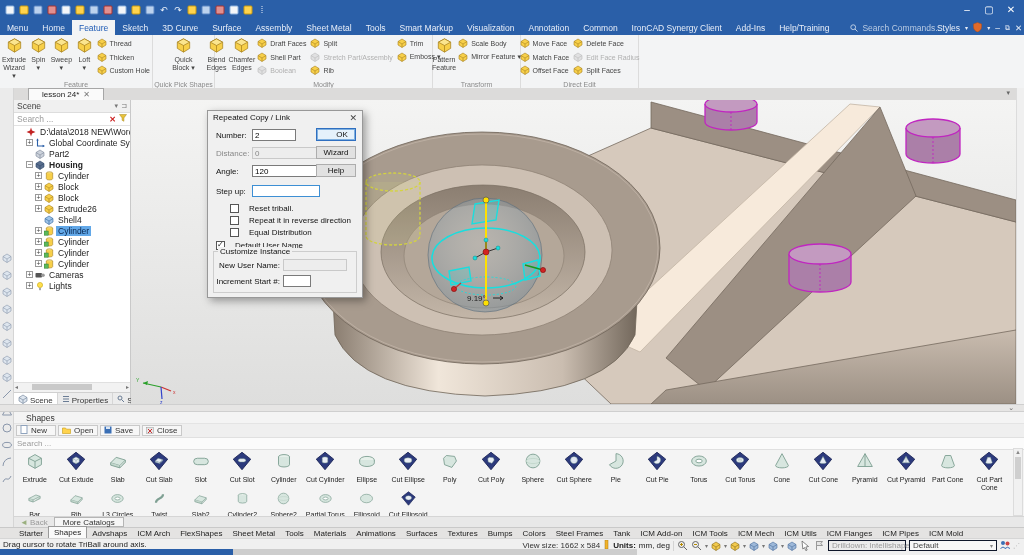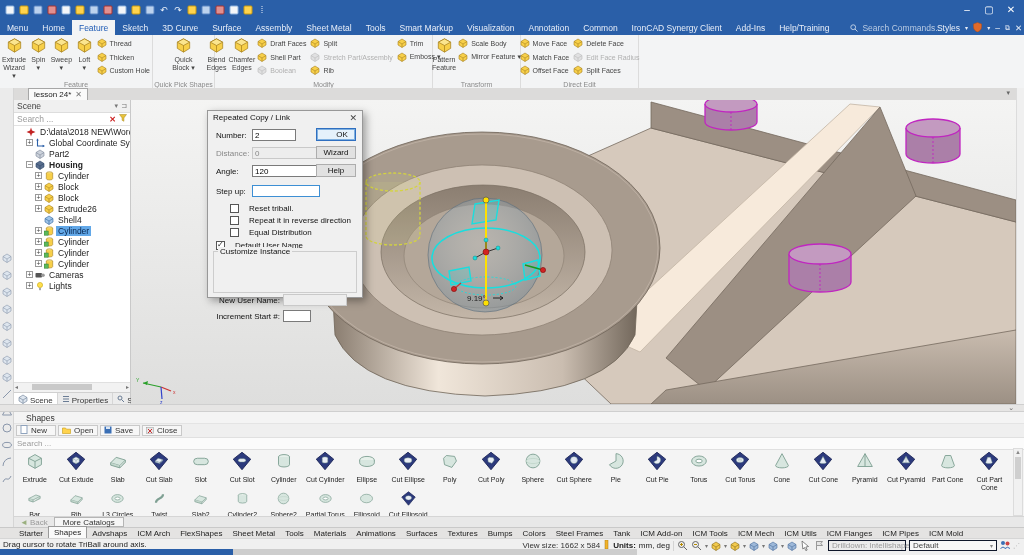--- a/index.html
+++ b/index.html
@@ -24,21 +24,21 @@
   .rlabel{position:absolute;bottom:0;left:0;width:100%;text-align:center;font-size:7px;color:#8a8a8a;}
   .rcontent{display:flex;align-items:flex-start;gap:2px;width:100%;justify-content:center;}
   .rlarge{width:28px;display:flex;flex-direction:column;align-items:center;font-size:7px;color:#444;line-height:8px;text-align:center;}
   .rlarge .ricon{height:20px;}
   .smallgrid{display:grid;grid-auto-flow:column;grid-template-rows:repeat(3,13.5px);column-gap:4px;margin-top:1px;}
   .rsmall{display:flex;align-items:center;gap:3px;font-size:7px;color:#444;white-space:nowrap;}
   .rsmall.disabled,.rlarge.disabled{color:#b0b0b0;}
   .rsmall.disabled svg,.rlarge.disabled svg{filter:grayscale(1);opacity:.5;}
   
   .doctabs{position:absolute;left:14px;top:88px;width:1002px;height:12px;background:#dcdbda;border-bottom:1px solid #c6c5c4;}
-  .dtab{position:absolute;left:14px;top:0;height:12px;background:#fafafa;border:1px solid #a6a6a6;border-bottom:none;box-sizing:border-box;font-size:8px;color:#222;display:flex;align-items:center;gap:4px;padding:0 5px;}
+  .dtab{position:absolute;left:14px;top:0;height:12px;background:#fafafa;border:1px solid #a6a6a6;border-bottom:none;box-sizing:border-box;font-size:8px;color:#222;display:flex;align-items:center;gap:4px;padding:0 13px;}
   .dtab .x{color:#777;font-size:8px;}
   .vpcaret{position:absolute;right:6px;top:1px;font-size:7px;color:#666;}
   
   .leftstrip{position:absolute;left:0;top:88px;width:14px;height:439px;background:#ebebeb;border-right:1px solid #d5d5d5;display:flex;flex-direction:column;align-items:center;padding-top:165px;box-sizing:border-box;gap:7px;}
   
   .scenepanel{position:absolute;left:14px;top:100px;width:117px;height:304px;background:#fff;border-right:1px solid #c9c9c9;box-sizing:border-box;font-size:8.5px;}
   .sp-head{height:12px;background:#f0f0f0;border-bottom:1px solid #ddd;display:flex;align-items:center;padding:0 3px;color:#444;}
   .sp-head .sp-ico{margin-left:auto;color:#777;font-size:7px;display:flex;gap:3px;}
   .sp-search{height:12px;border-bottom:1px solid #e2e2e2;display:flex;align-items:center;padding:0 3px;color:#999;}
   .sp-search .sx{margin-left:auto;color:#cc2222;font-weight:bold;font-size:8px;}
@@ -68,21 +68,21 @@
   .fin{height:10px;border:1px solid #7a7a7a;background:#fff;font-size:8px;padding:0 2px;box-sizing:content-box;font-family:"Liberation Sans",sans-serif;}
   .fin.dis{background:#ededed;border-color:#c9c9c9;color:#888;}
   .fin.focus{border-color:#3d8fd4;}
   .dbtn{position:absolute;left:108px;width:40px;height:13px;background:#e1e1e1;border:1px solid #adadad;font-size:8px;display:flex;align-items:center;justify-content:center;box-sizing:border-box;}
   .dbtn.def{border:1px solid #2f6fc0;box-shadow:inset 0 0 0 1px #7fb0e0;background:#e5f1fb;padding-left:12px;}
   .cbrow{position:absolute;display:flex;align-items:center;gap:10px;height:9px;}
   .cb{width:7px;height:7px;border:1px solid #555;background:#fff;flex:none;position:relative;}
   .cb.checked::after{content:"✓";position:absolute;left:0px;top:-2px;font-size:8px;color:#222;}
   .gbox{position:absolute;left:5px;top:140px;width:142px;height:40px;border:1px solid #cdcdcd;}
   .gbox .leg{position:absolute;top:-5px;left:4px;background:#f0f0f0;padding:0 2px;}
-  .grow{position:absolute;display:flex;align-items:center;margin-top:35px;}
+  .grow{position:absolute;display:flex;align-items:center;}
   .grow .gl{width:66px;text-align:right;padding-right:3px;}
   
   .shapes{position:absolute;left:14px;top:412px;width:1010px;height:115px;background:#f4f4f4;box-sizing:border-box;}
   .sh-head{height:11px;display:flex;align-items:center;font-size:8.5px;color:#333;padding-left:12px;border-bottom:1px solid #e4e4e4;}
   .sh-btns{height:13px;display:flex;align-items:center;gap:2px;padding-left:2px;background:#efefef;border-bottom:1px solid #e0e0e0;}
   .shbtn{width:40px;height:11px;background:#f7f7f7;border:1px solid #c9c9c9;display:flex;align-items:center;gap:3px;font-size:8px;color:#333;padding-left:3px;box-sizing:border-box;}
   .sh-search{height:11px;display:flex;align-items:center;font-size:8px;color:#888;padding-left:3px;border-bottom:1px solid #e0e0e0;background:#fbfbfb;}
   .srow1{display:grid;grid-template-columns:repeat(24,1fr);height:40px;padding-right:14px;}
   .srow2{display:grid;grid-template-columns:repeat(24,1fr);height:28px;padding-right:14px;}
   .sitem{display:flex;flex-direction:column;align-items:center;overflow:hidden;}

